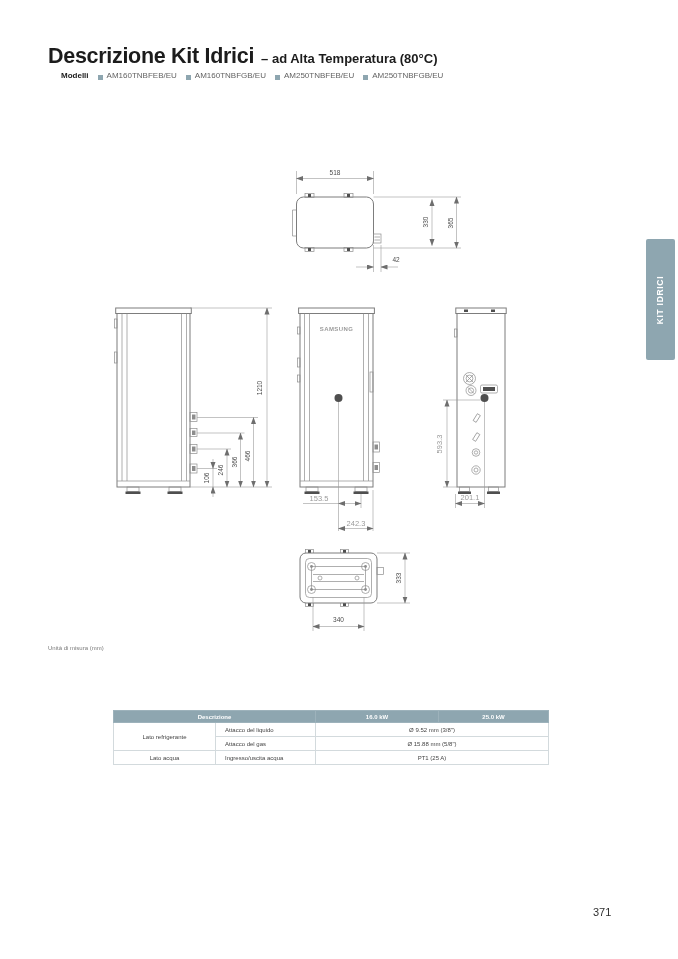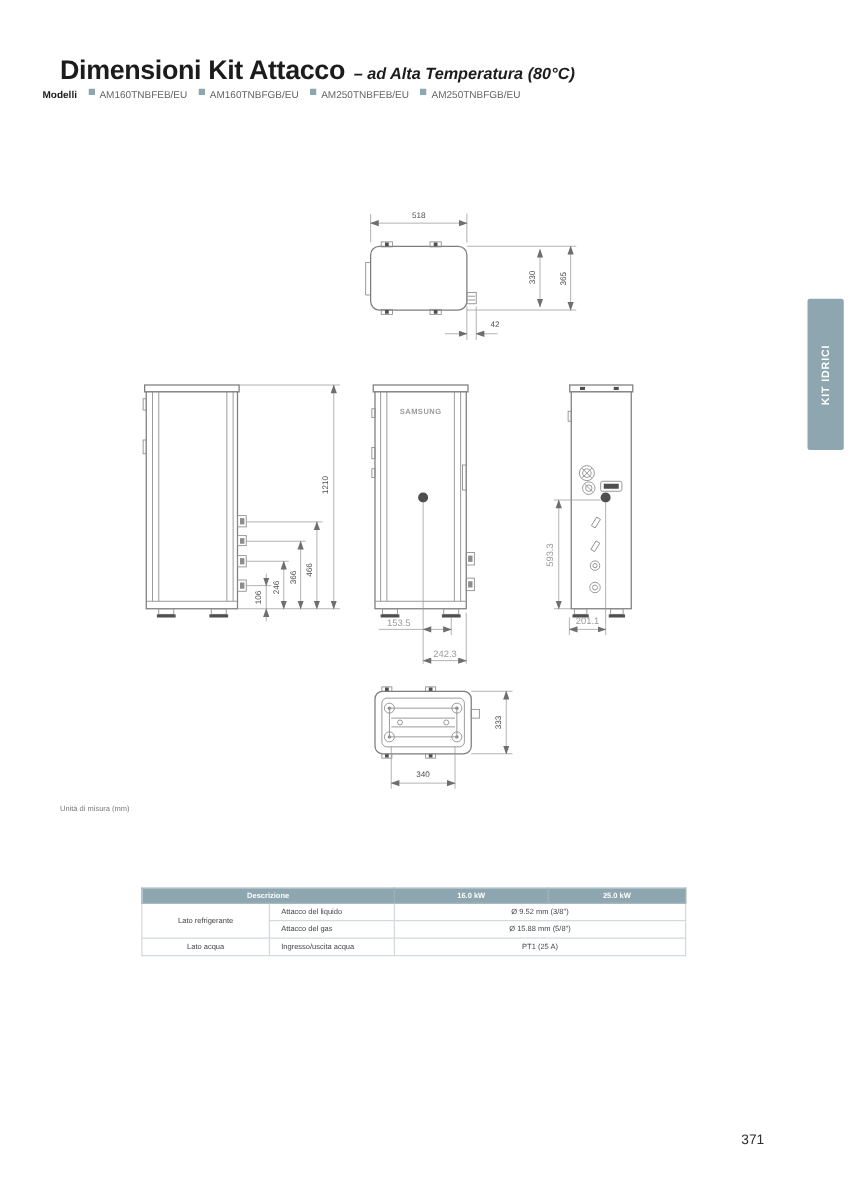--- a/index.html
+++ b/index.html
@@ -2,24 +2,24 @@
 <html><head>
 <meta charset="utf-8">
 <style>
   html,body{margin:0;padding:0;background:#fff;}
   body{width:678px;height:959px;position:relative;font-family:"Liberation Sans",sans-serif;}
   .page{position:absolute;inset:0;background:#fff;overflow:hidden;}
 
   
   .title-row{position:absolute;left:48px;top:44px;display:flex;align-items:baseline;gap:7px;color:#1c1c1c;}
   .title-main{font-size:21.5px;font-weight:700;letter-spacing:-0.3px;}
-  .title-sub{font-size:13px;font-weight:700;font-style:italic;}
-  .models{position:absolute;left:34px;top:71px;display:flex;align-items:center;gap:9px;font-size:8px;color:#636363;}
+  .title-sub{font-size:13px;font-weight:700;}
+  .models{position:absolute;left:61px;top:71px;display:flex;align-items:center;gap:9px;font-size:8px;color:#636363;}
   .models-label{font-weight:700;color:#1c1c1c;font-size:8px;}
-  .model{display:flex;align-items:flex-start;gap:4px;}
+  .model{display:flex;align-items:flex-end;gap:4px;}
   .bullet{width:5px;height:5px;background:#8ea6b0;display:inline-block;flex:none;}
 
   
   svg.draw{position:absolute;left:0;top:0;}
   .b{fill:#fff;stroke:#7d7d7d;stroke-width:1;}
   .b2{fill:none;stroke:#8d8d8d;stroke-width:.7;}
   .fillg{fill:#8d8d8d;stroke:none;}
   .dk{fill:#4f4f4f;stroke:none;}
   .d{fill:none;stroke:#9a9a9a;stroke-width:.6;}
   text.dim{font-size:6.5px;fill:#4c4c4c;font-family:"Liberation Sans",sans-serif;}
@@ -39,21 +39,21 @@
   .side-tab span{transform:rotate(-90deg);white-space:nowrap;color:#fff;font-size:8.5px;font-weight:700;letter-spacing:.7px;}
 
   .page-num{position:absolute;left:593px;top:906px;font-size:11px;color:#303030;}
 </style>
 </head>
 <body>
 
 <div class="page">
 
   <div class="title-row">
-    <span class="title-main">Dimensioni Kit Attacco</span>
+    <span class="title-main">Descrizione Kit Idrici</span>
     <span class="title-sub">– ad Alta Temperatura (80°C)</span>
   </div>
 
   <div class="models">
     <span class="models-label">Modelli</span>
     <span class="model">
         <span class="bullet"></span>
         <span>AM160TNBFEB/EU</span>
       </span>
     <span class="model">

